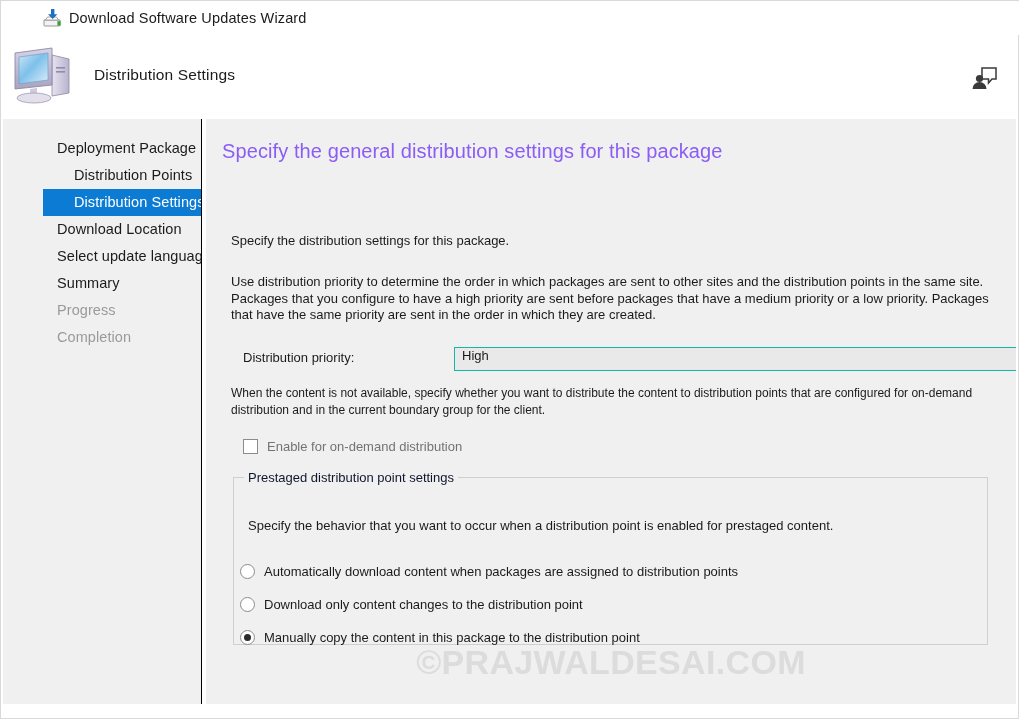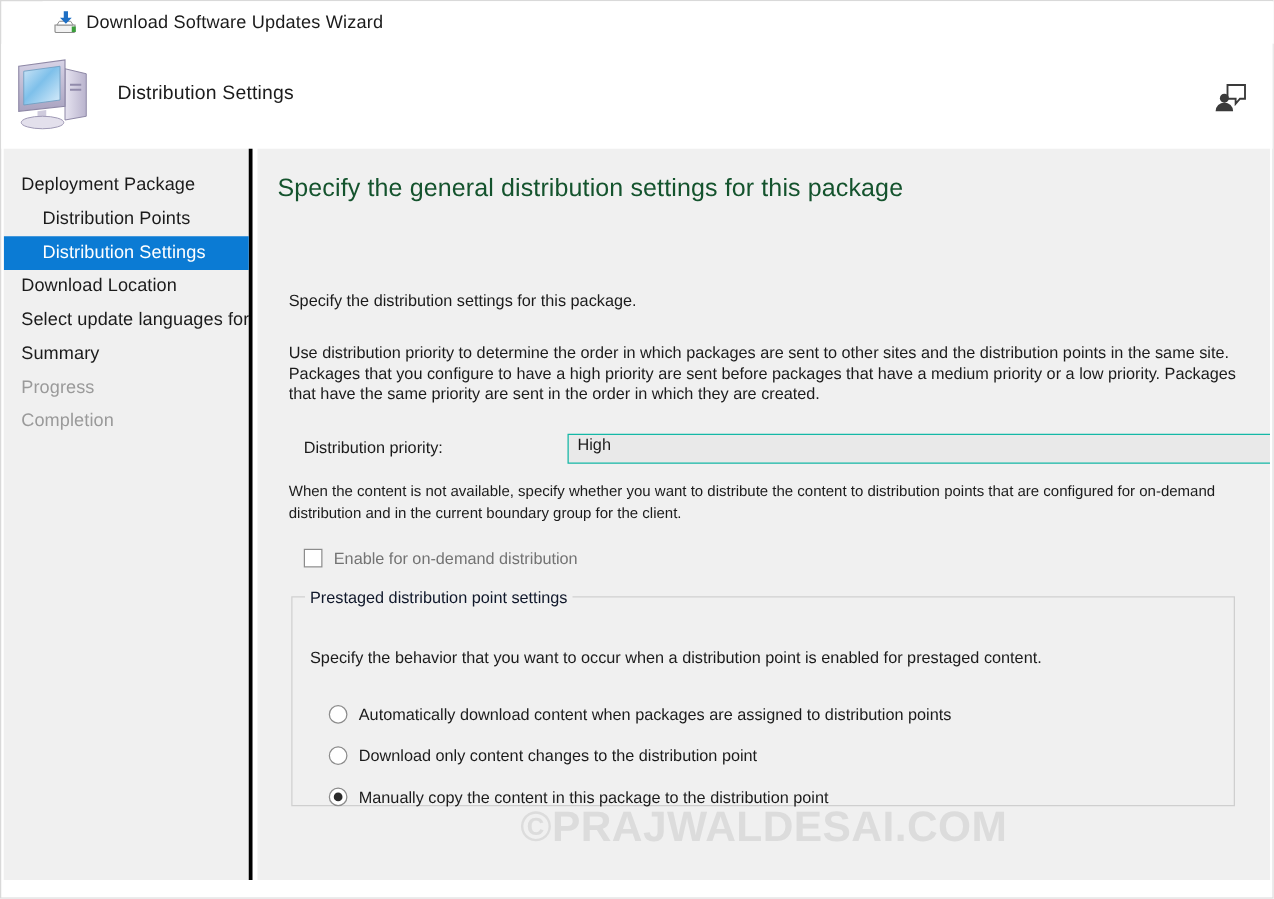--- a/index.html
+++ b/index.html
@@ -98,24 +98,25 @@
   }
 
   
   .sidebar {
     position: absolute;
     left: 2px;
     top: 118px;
     width: 199px;
     height: 585px;
     background: #f0f0f0;
-    border-right: 3px solid #000000;
+    border-right: 1px solid #000000;
     box-sizing: border-box;
     padding-top: 16px;
     overflow: hidden;
+    padding-left: 40px;
   }
   .nav-item {
     height: 27px;
     line-height: 27px;
     font-size: 14.5px;
     color: #1b1b1b;
     white-space: nowrap;
     padding-left: 14px;
     box-sizing: border-box;
     letter-spacing: 0.005em;
@@ -136,21 +137,21 @@
     height: 585px;
     background: #f0f0f0;
     overflow: hidden;
   }
 
   .page-heading {
     position: absolute;
     left: 16px;
     top: 21px;
     font-size: 20px;
-    color: #14532d;
+    color: #8b5cf6;
     letter-spacing: 0.005em;
     white-space: nowrap;
   }
 
   .intro-text {
     position: absolute;
     left: 25px;
     top: 114px;
     font-size: 13px;
     color: #1b1b1b;
@@ -263,21 +264,21 @@
   .group-desc {
     position: absolute;
     left: 14px;
     top: 40px;
     font-size: 13px;
     color: #1b1b1b;
     white-space: nowrap;
   }
   .radio-row {
     position: absolute;
-    left: 29px;
+    left: 6px;
     display: flex;
     align-items: center;
     cursor: default;
   }
   .radio-row.r1 { top: 86px; }
   .radio-row.r2 { top: 119px; }
   .radio-row.r3 { top: 152px; }
   .radio {
     width: 15px;
     height: 15px;

